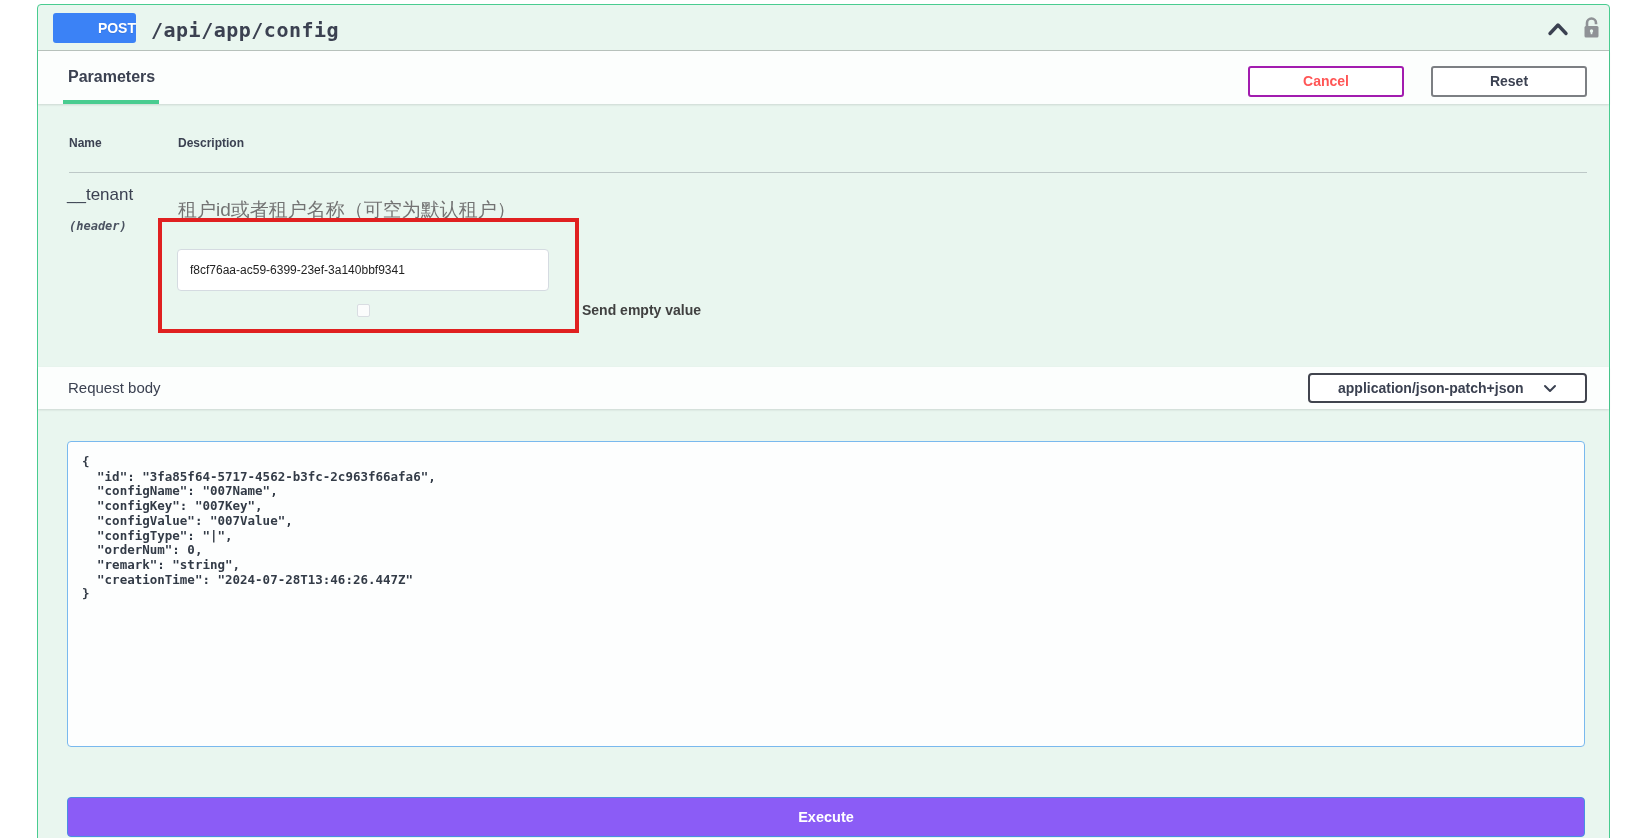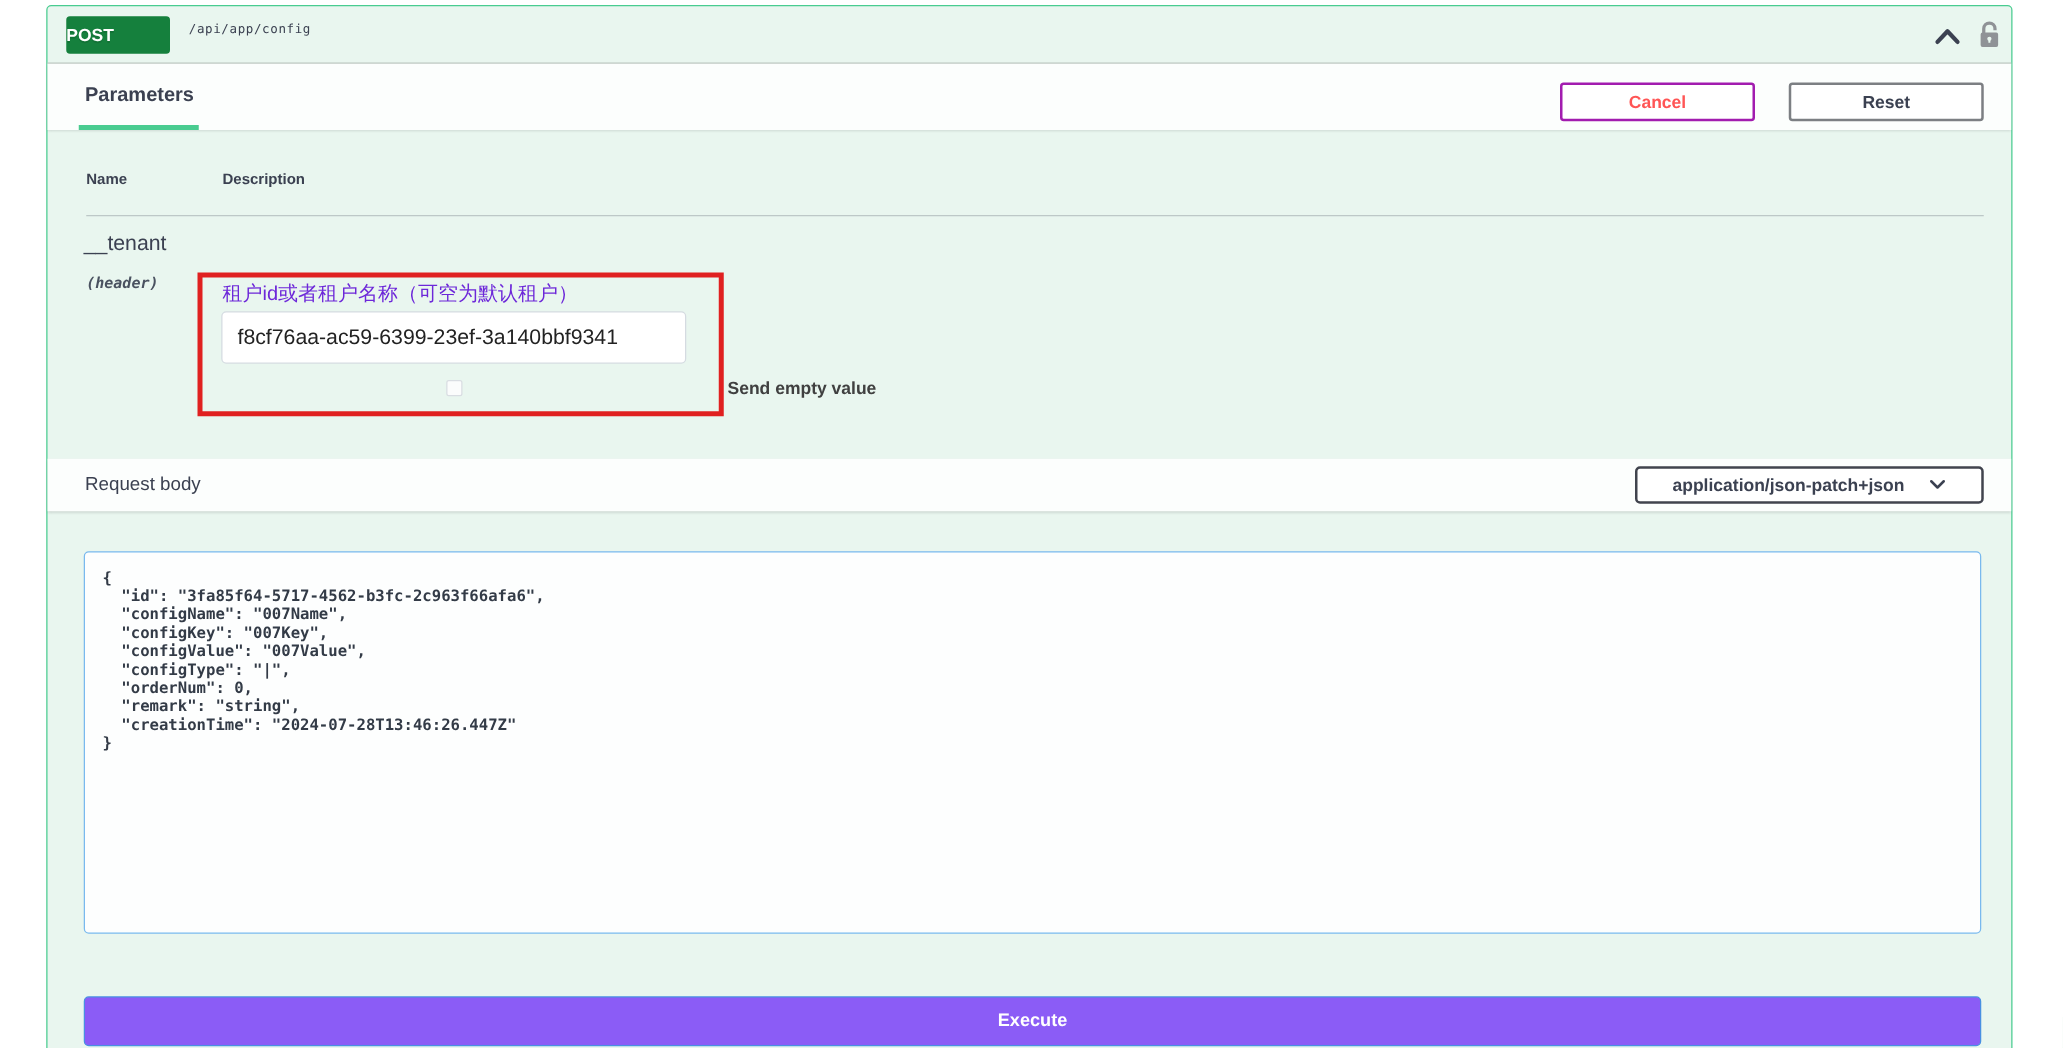--- a/index.html
+++ b/index.html
@@ -6,24 +6,24 @@
   html,body { width:1650px; height:838px; background:#ffffff; overflow:hidden;
     font-family:"Liberation Sans", sans-serif; color:#3b4151; }
 
   .opblock { position:absolute; left:37px; top:4px; width:1573px; height:900px;
     border:1px solid #49cc90; border-radius:4px; background:#e9f6ef; }
 
   
   .summary { position:absolute; left:0; top:0; width:100%; height:46px;
     border-bottom:1px solid #b9c3bd; cursor:pointer; }
   .method-badge { position:absolute; left:15px; top:8px; width:83px; height:30px;
-    background:#15803d; border-radius:3px; color:#fff; font-weight:bold; font-size:14px;
-    text-align:left; line-height:30px; text-shadow:0 1px 0 rgba(0,0,0,.1); }
+    background:#3b82f6; border-radius:3px; color:#fff; font-weight:bold; font-size:14px;
+    text-align:right; line-height:30px; text-shadow:0 1px 0 rgba(0,0,0,.1); }
   .path { position:absolute; left:113px; top:13px; font-family:"DejaVu Sans Mono", monospace;
-    font-size:10px; color:#3b4151; letter-spacing:0.5px; }
+    font-size:20px; color:#3b4151; letter-spacing:0.5px;font-weight:bold; }
   .chevron-up { position:absolute; left:1509px; top:17px; }
   .lock { position:absolute; left:1545px; top:11px; }
 
   
   .band { position:absolute; left:0; width:100%; background:rgba(255,255,255,.85);
     box-shadow:0 1px 2px rgba(0,0,0,.12); }
   .band1 { top:46px; height:53px; }
   .band2 { top:362px; height:42px; }
 
   .tab { position:absolute; left:30px; top:17px; font-size:16px; font-weight:bold; color:#3b4151; }
@@ -35,25 +35,25 @@
   .btn-cancel { left:1210px; border:2px solid #a21caf; color:#f55; }
   .btn-reset { left:1393px; border:2px solid #7c7f83; color:#3b4151; }
 
   
   .col-header { position:absolute; font-size:12px; font-weight:bold; color:#3b4151; }
   .thead-divider { position:absolute; left:31px; top:167px; width:1518px; height:0;
     border-top:1px solid rgba(59,65,81,.25); }
   .param-name { position:absolute; left:29px; top:180px; font-size:17px; color:#3b4151; }
   .param-in { position:absolute; left:31px; top:214px; font-size:12px; font-weight:bold;
     font-style:italic; font-family:"DejaVu Sans Mono", monospace; color:#4a5260; }
-  .param-desc { position:absolute; left:140px; top:192px; font-size:16px; color:#6d28d9;margin-top:28px; }
+  .param-desc { position:absolute; left:140px; top:192px; font-size:19px; color:#737373; }
 
   .param-input { position:absolute; left:139px; top:244px; width:372px; height:42px;
     border:1px solid #d5dbe1; border-radius:4px; background:#fff; padding:0 12px;
-    font-family:"Liberation Sans", sans-serif; font-size:17px; color:#222; outline:none; }
+    font-family:"Liberation Sans", sans-serif; font-size:12px; color:#222; outline:none; }
   .checkbox { position:absolute; left:319px; top:299px; width:13px; height:13px;
     border:1px solid #d9dde2; border-radius:2px; background:#fbfcfc; cursor:pointer; }
   .send-empty { position:absolute; left:528px; top:297px; font-size:14px; font-weight:bold;
     color:#404040;margin-left:16px; }
 
   .annotation-rect { position:absolute; left:120px; top:213px; width:421px; height:115px;
     border:4px solid #e02020; z-index:5; pointer-events:none; }
 
   
   .reqbody-label { position:absolute; left:30px; top:12px; font-size:15px; color:#3b4151; }

